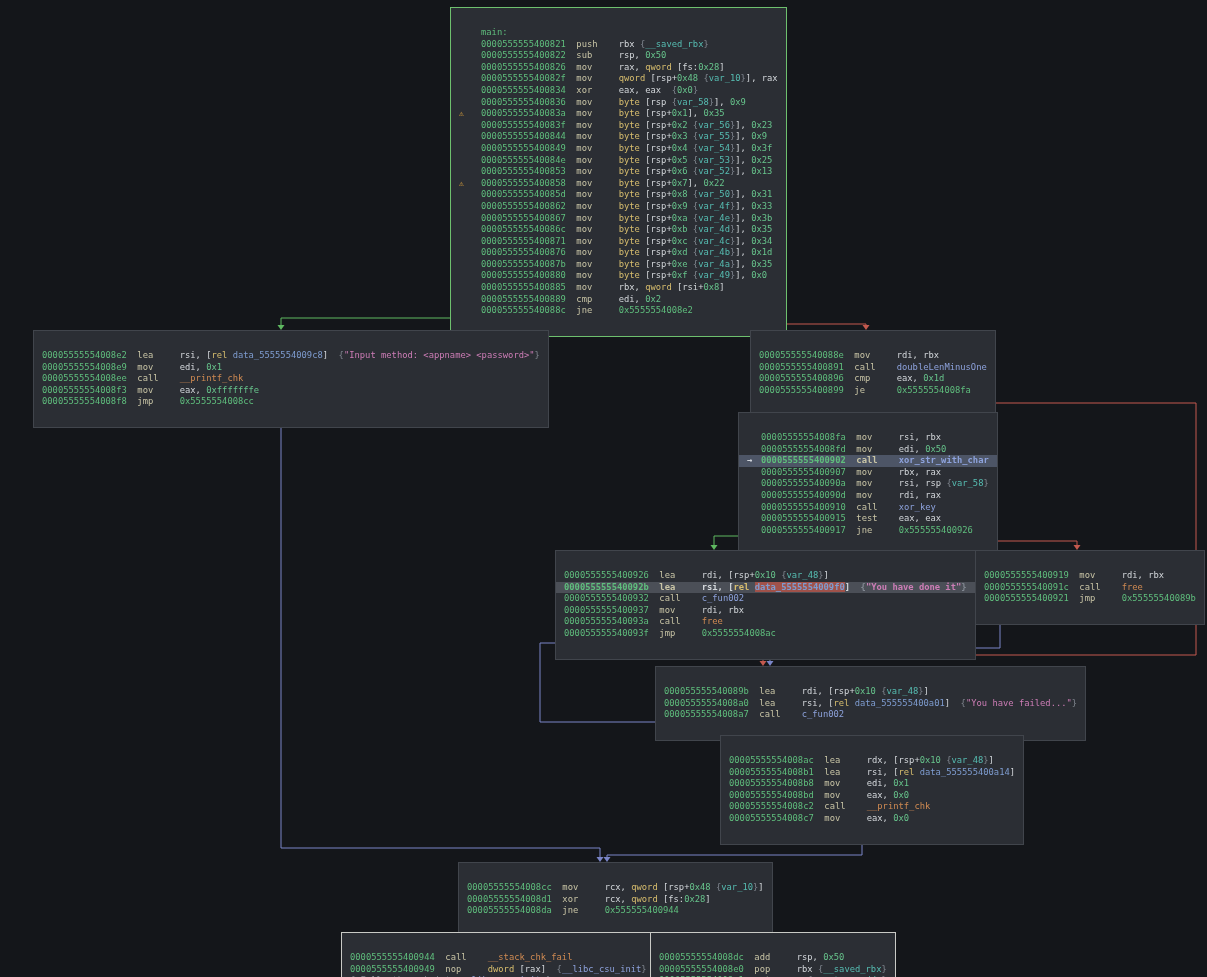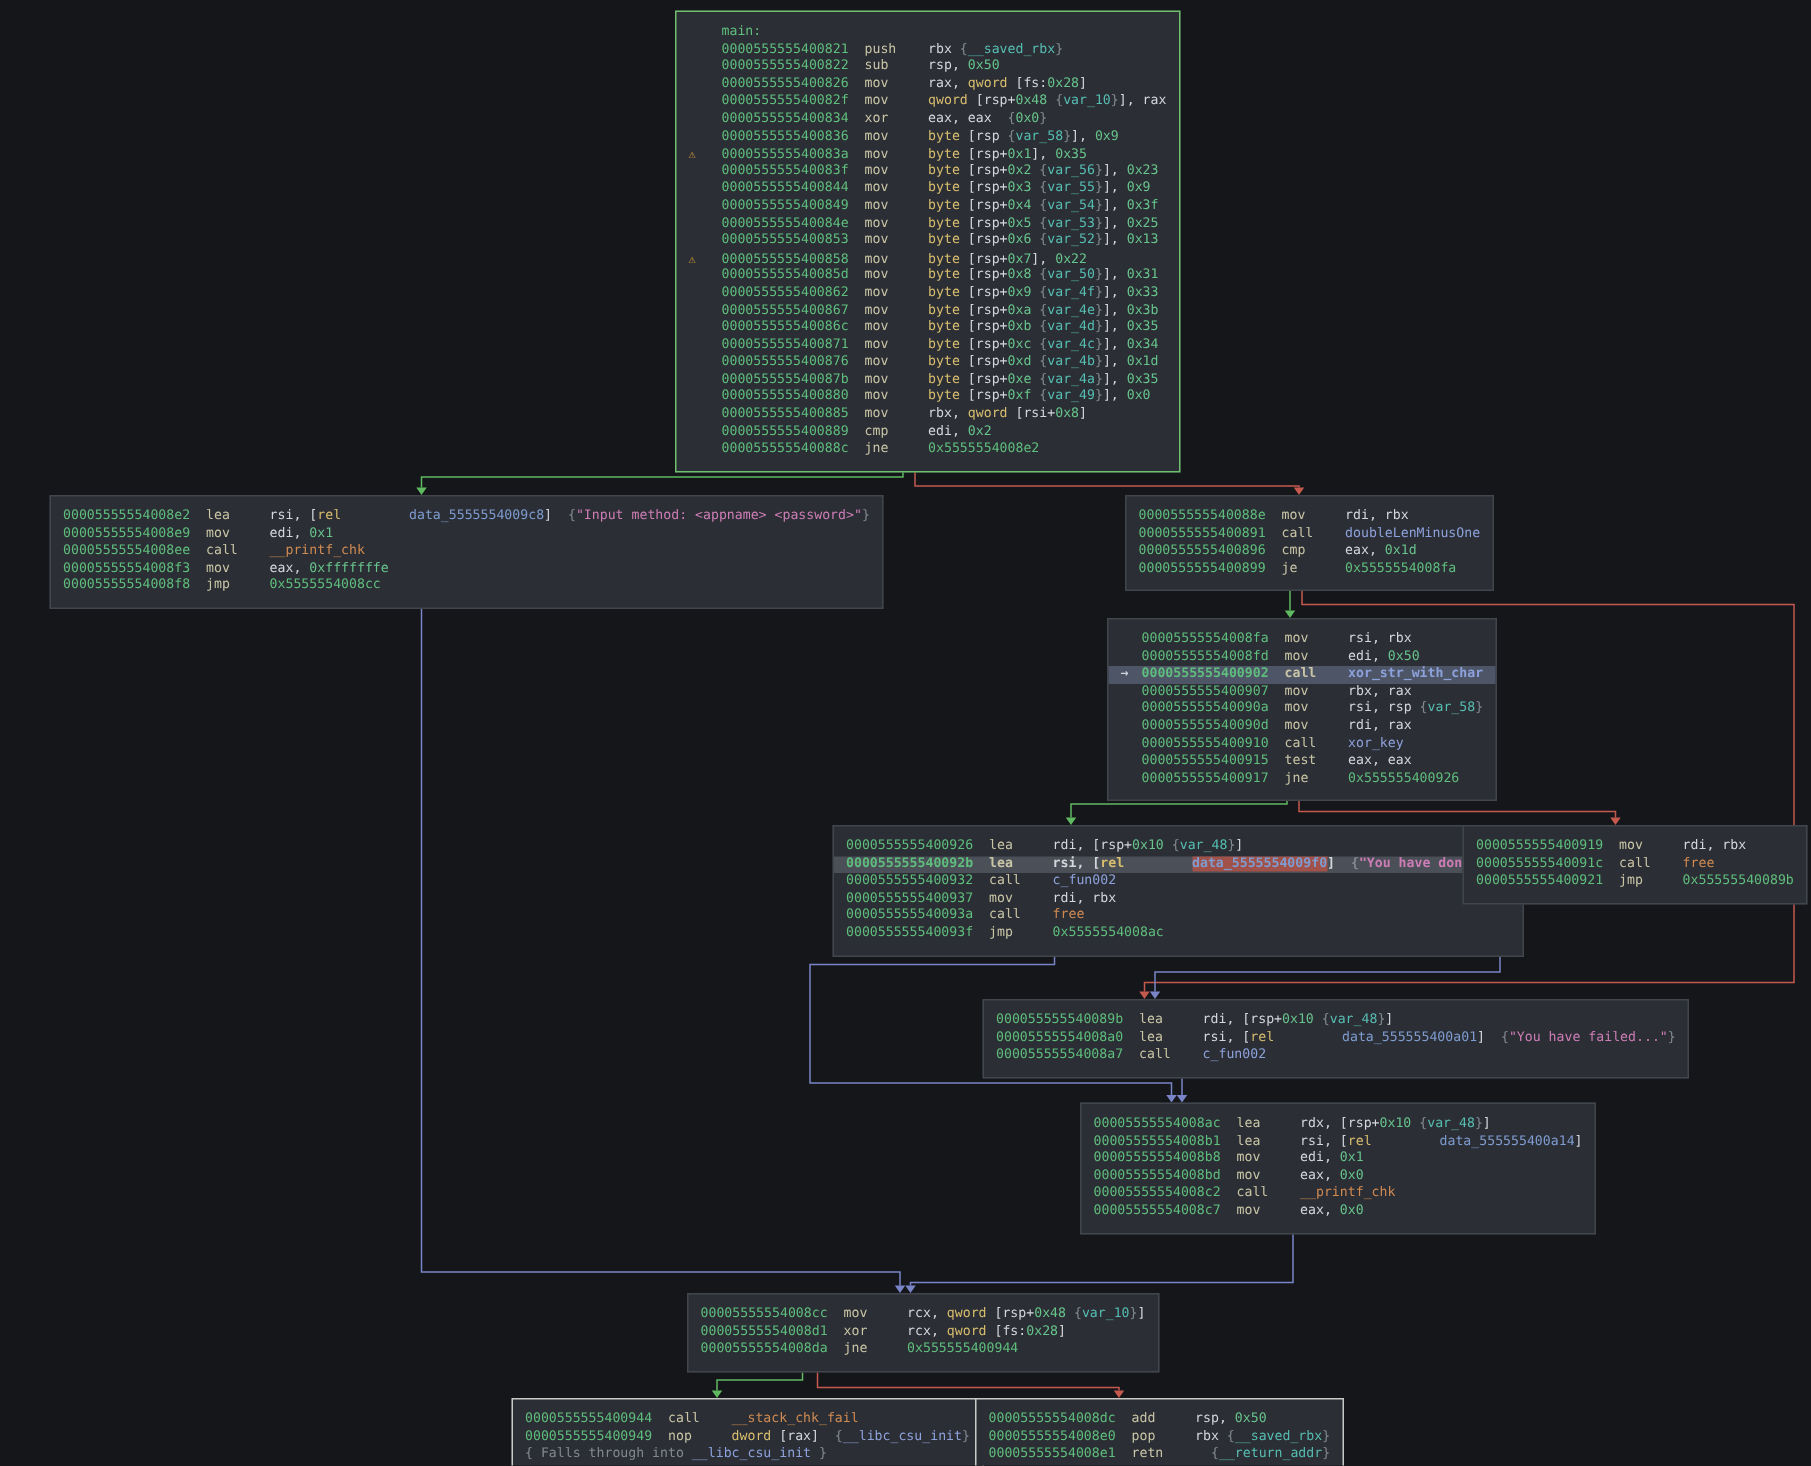--- a/index.html
+++ b/index.html
@@ -7,21 +7,21 @@
     width:1207px;height:977px;position:relative;overflow:hidden;
     background:var(--page-bg,#14161a);
     font-family:"DejaVu Sans Mono",monospace;
   }
   #graph{position:absolute;inset:0;}
   svg.edges{position:absolute;left:0;top:0;pointer-events:none;}
   .block{
     position:absolute;
     background:var(--block-bg,#2b2e34);
     border:1px solid var(--block-border,#41454c);
-    padding:8px 8px;
+    padding:19px 8px;
     white-space:pre;
     font:8.8px/11.6px "DejaVu Sans Mono",monospace;
     width:max-content;
     box-sizing:border-box;
   }
   .block.entry{border-color:var(--entry-border,#6ec06e);}
   .block.exit{border-color:var(--exit-border,#c9cac6);}
   .line{height:11.6px;}
   .line.sel-blue{background:var(--hl-current,#4d5566);margin:0 -8px;padding:0 8px;font-weight:bold;}
   .line.sel-gray{background:var(--hl-selected,#4b4f57);margin:0 -8px;padding:0 8px;font-weight:bold;}
@@ -31,21 +31,21 @@
   .warn-ic{color:var(--warn,#dfa33c);font-size:8px;}
   .cur-ic{color:#ced3da;}
   .t-a{color:var(--c-a,#5fbe7d);}
   .t-m{color:var(--c-m,#c9c5a6);}
   .t-r{color:var(--c-r,#d3d7db);}
   .t-k{color:var(--c-k,#d8be6e);text-align:right;}
   .t-n{color:var(--c-n,#67c48c);}
   .t-v{color:var(--c-v,#56bdb2);}
   .t-f{color:var(--c-f,#8da2dc);}
   .t-i{color:var(--c-i,#cf8a52);}
-  .t-d{color:var(--c-d,#7e9cd0);margin-left:40px;}
+  .t-d{color:var(--c-d,#7e9cd0);}
   .t-s{color:var(--c-s,#cd7db6);}
   .t-c{color:var(--c-c,#828891);}
   .tok-hl{background:var(--tok-hl,#a0524a);}
 </style>
 </head>
 <body style="--page-bg: #14161a; --block-bg: #2b2e34; --block-border: #41454c; --entry-border: #6ec06e; --exit-border: #c9cac6; --hl-current: #4d5566; --hl-selected: #4b4f57; --tok-hl: #a0524a; --warn: #dfa33c; --c-a: #5fbe7d; --c-m: #c9c5a6; --c-r: #d3d7db; --c-k: #d8be6e; --c-n: #67c48c; --c-v: #56bdb2; --c-f: #8da2dc; --c-i: #cf8a52; --c-d: #7e9cd0; --c-s: #cd7db6; --c-c: #828891;">
 
 <div id="graph">
     <svg width="1207" height="977" class="edges">
       <polyline points="602,308 602,318 281,318 281,325" fill="none" stroke="#5fb961" stroke-width="1"></polyline>

